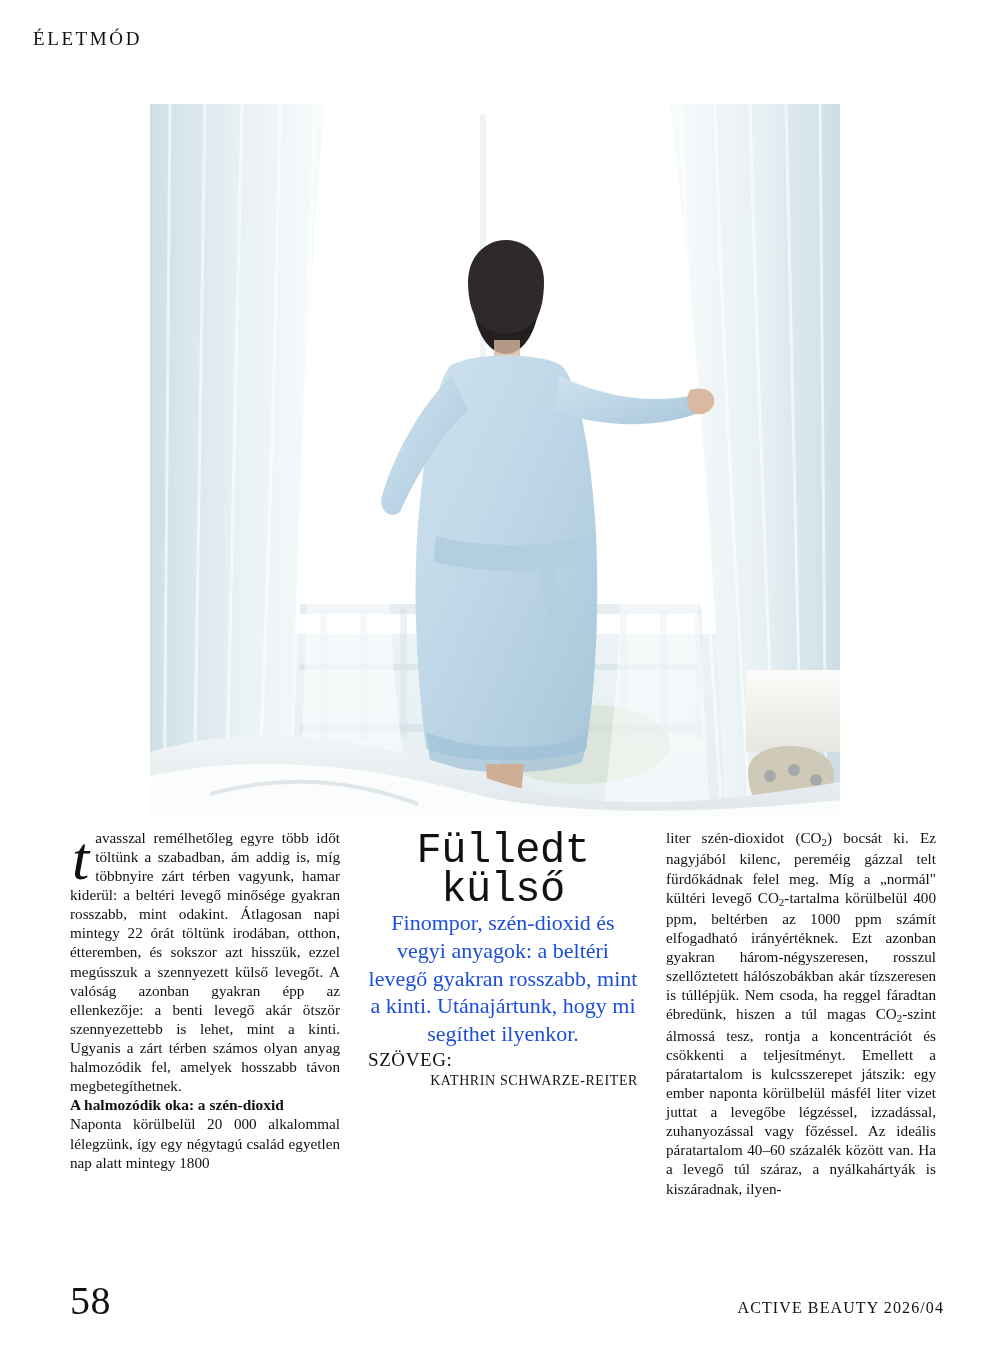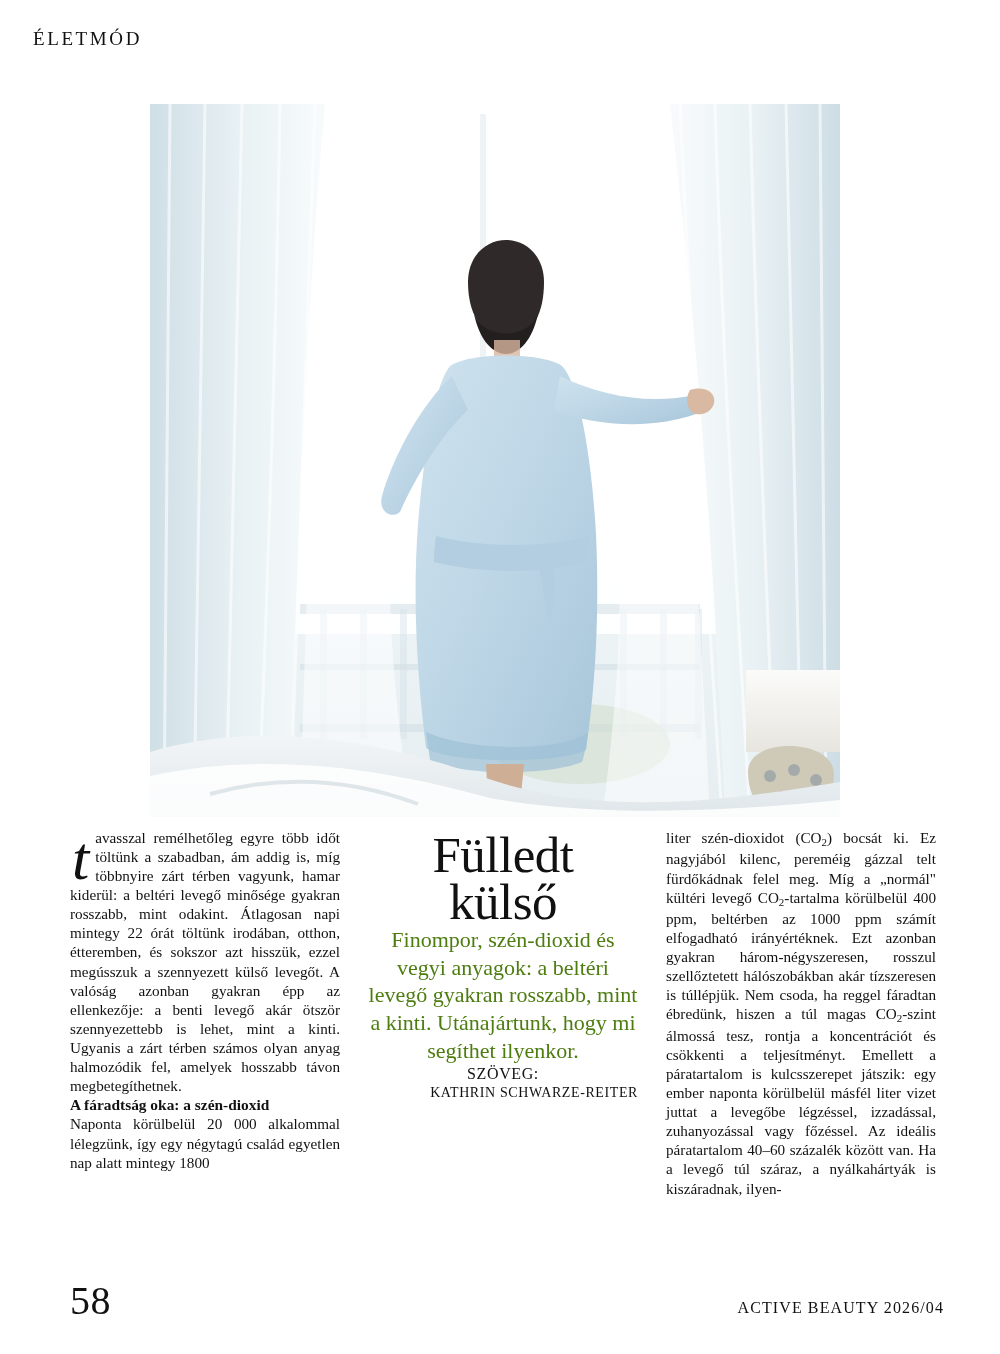--- a/index.html
+++ b/index.html
@@ -86,38 +86,38 @@
   .subhead {
     font-weight: bold;
     font-size: 15.4px;
     margin-top: 13px;
     margin-bottom: 1px;
     text-align: left;
   }
 
   
   .headline {
-    font-family: Liberation Serif, serif;
-    font-size: 51px;
+    font-family: Liberation Mono, monospace;
+    font-size: 42px;
     line-height: 0.92;
     text-align: center;
     letter-spacing: -0.5px;
     margin: 4px 0 0 0;
     font-weight: normal;
   }
   .deck {
     font-size: 22px;
     line-height: 1.26;
     text-align: center;
     margin-top: 16px;
-    color: #4d7c0f;
+    color: #1d4ed8;
   }
   .byline-label {
-    font-size: 16px;
-    text-align: center;
+    font-size: 19px;
+    text-align: left;
     margin-top: 26px;
     letter-spacing: 0.6px;
   }
   .byline-name {
     font-size: 14px;
     text-align: right;
     letter-spacing: 0.6px;
     margin-top: 2px;
   }
 
@@ -263,21 +263,21 @@
       <path d="M60,690 C140,668 210,678 268,700" stroke="#dfe6ea" stroke-width="4" fill="none"></path>
     </svg>
   </div>
 
   <div class="cols">
 
     <div class="col left">
       <p class="dropcap-para">
         <span class="dropcap">t</span><span>avasszal remélhetőleg egyre több időt töltünk a szabadban, ám addig is, míg többnyire zárt térben vagyunk, hamar kiderül: a beltéri levegő minősége gyakran rosszabb, mint odakint. Átlagosan napi mintegy 22 órát töltünk irodában, otthon, étteremben, és sokszor azt hisszük, ezzel megússzuk a szennyezett külső levegőt. A valóság azonban gyakran épp az ellenkezője: a benti levegő akár ötször szennyezettebb is lehet, mint a kinti. Ugyanis a zárt térben számos olyan anyag halmozódik fel, amelyek hosszabb távon megbetegíthetnek.</span>
       </p>
-      <p class="subhead">A fáradtság oka: a szén-dioxid</p>
+      <p class="subhead">A halmozódik oka: a szén-dioxid</p>
       <p>Naponta körülbelül 20 000 alkalommal lélegzünk, így egy négytagú család egyetlen nap alatt mintegy 1800</p>
     </div>
 
     <div class="col mid">
       <h1 class="headline">
         <span>Fülledt</span><br>
         <span>külső</span>
       </h1>
       <p class="deck">Finompor, szén-dioxid és vegyi anyagok: a beltéri levegő gyakran rosszabb, mint a kinti. Utánajártunk, hogy mi segíthet ilyenkor.</p>
       <p class="byline-label">SZÖVEG:</p>

